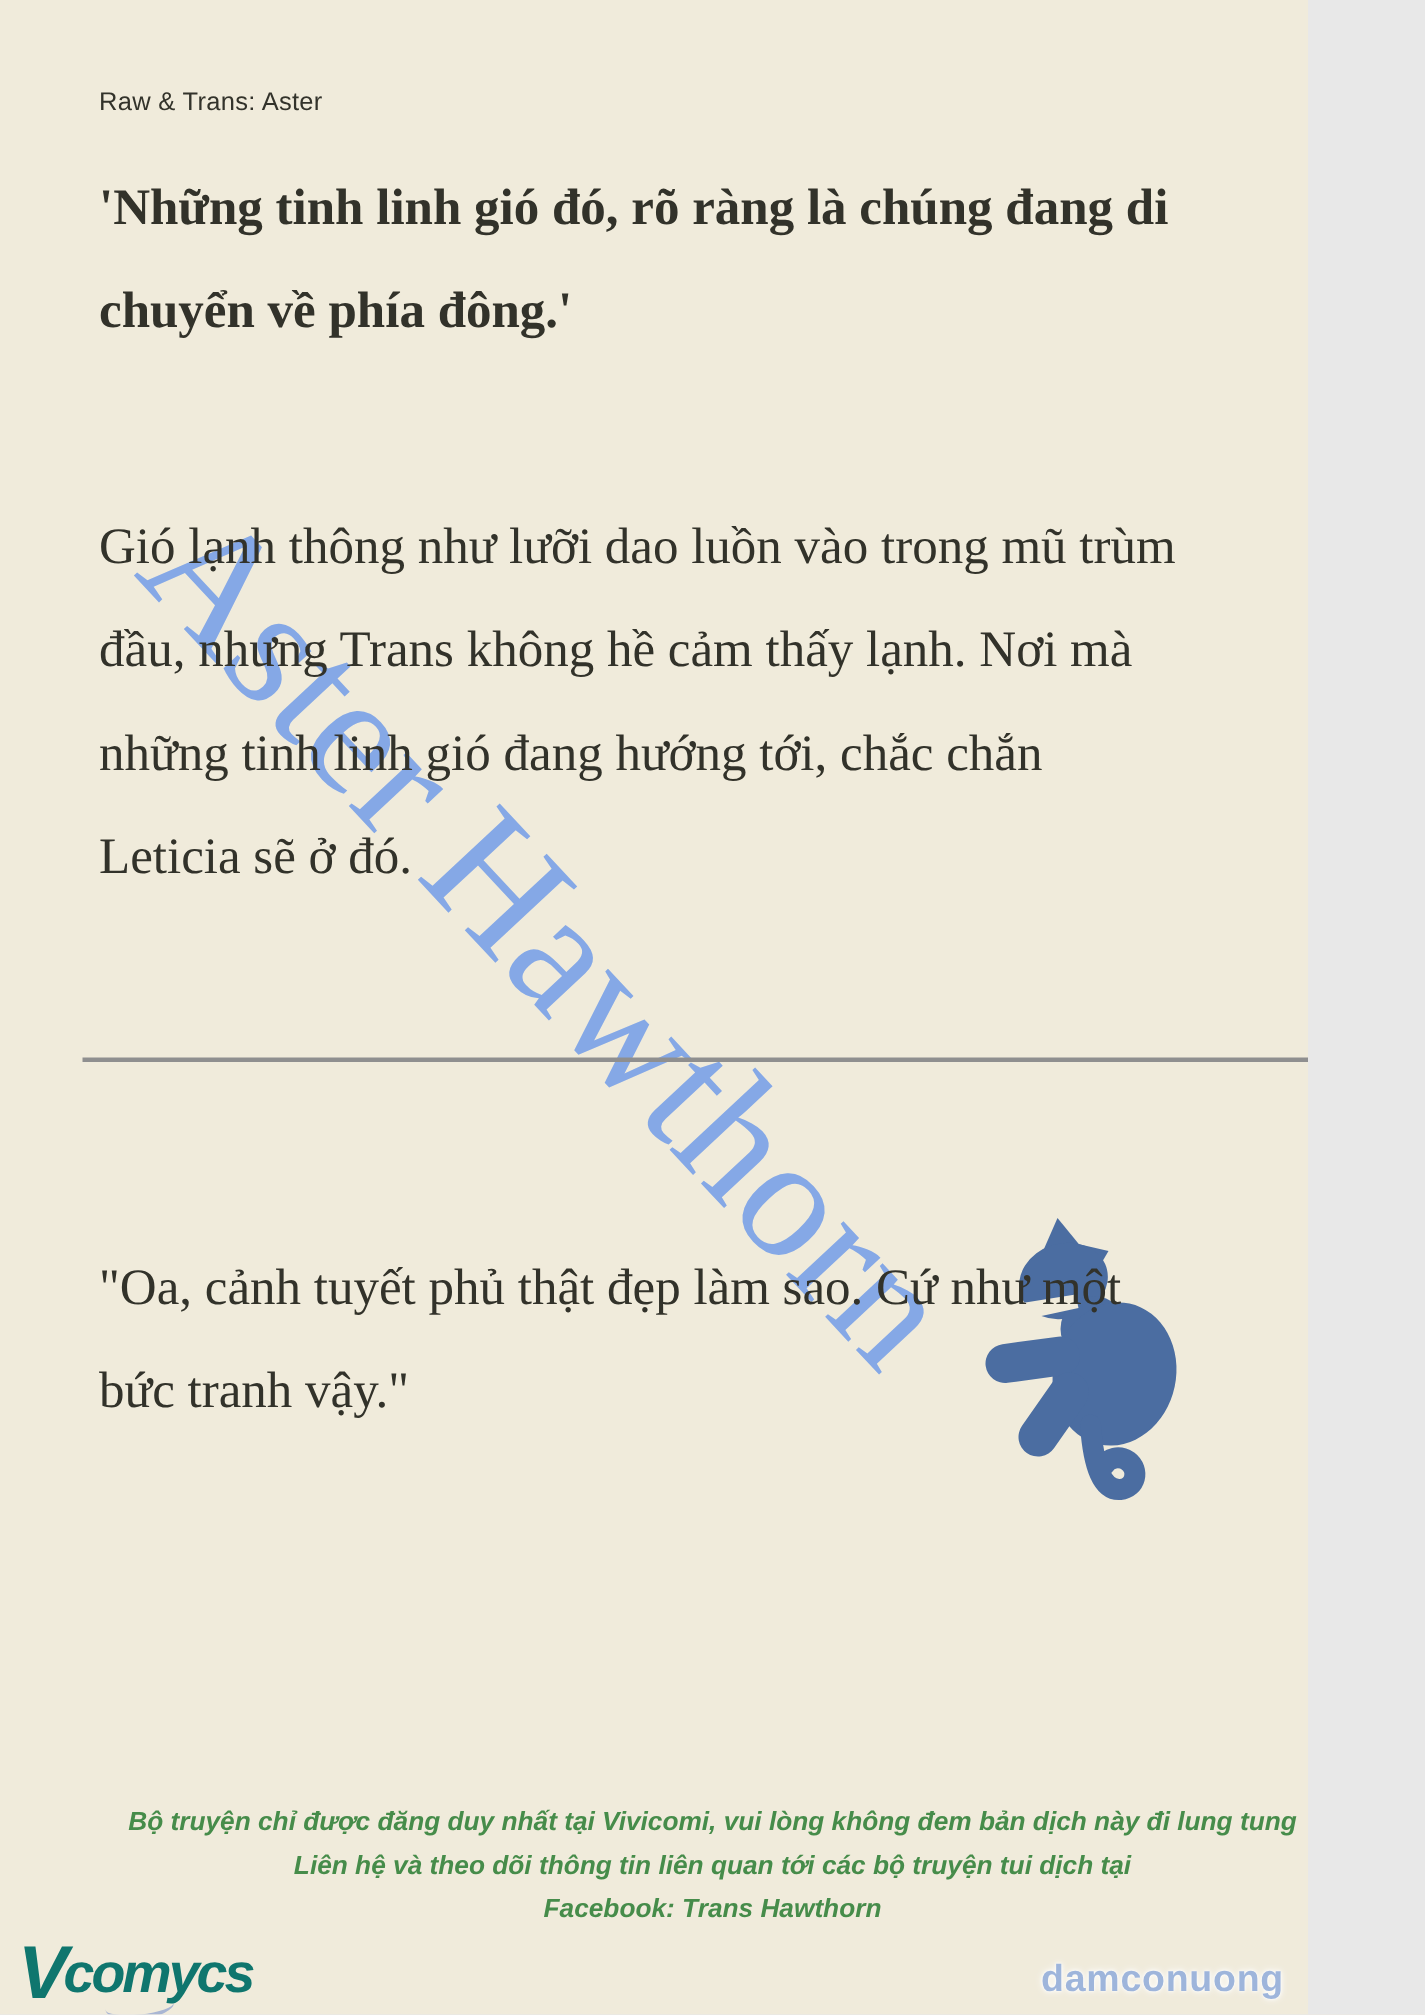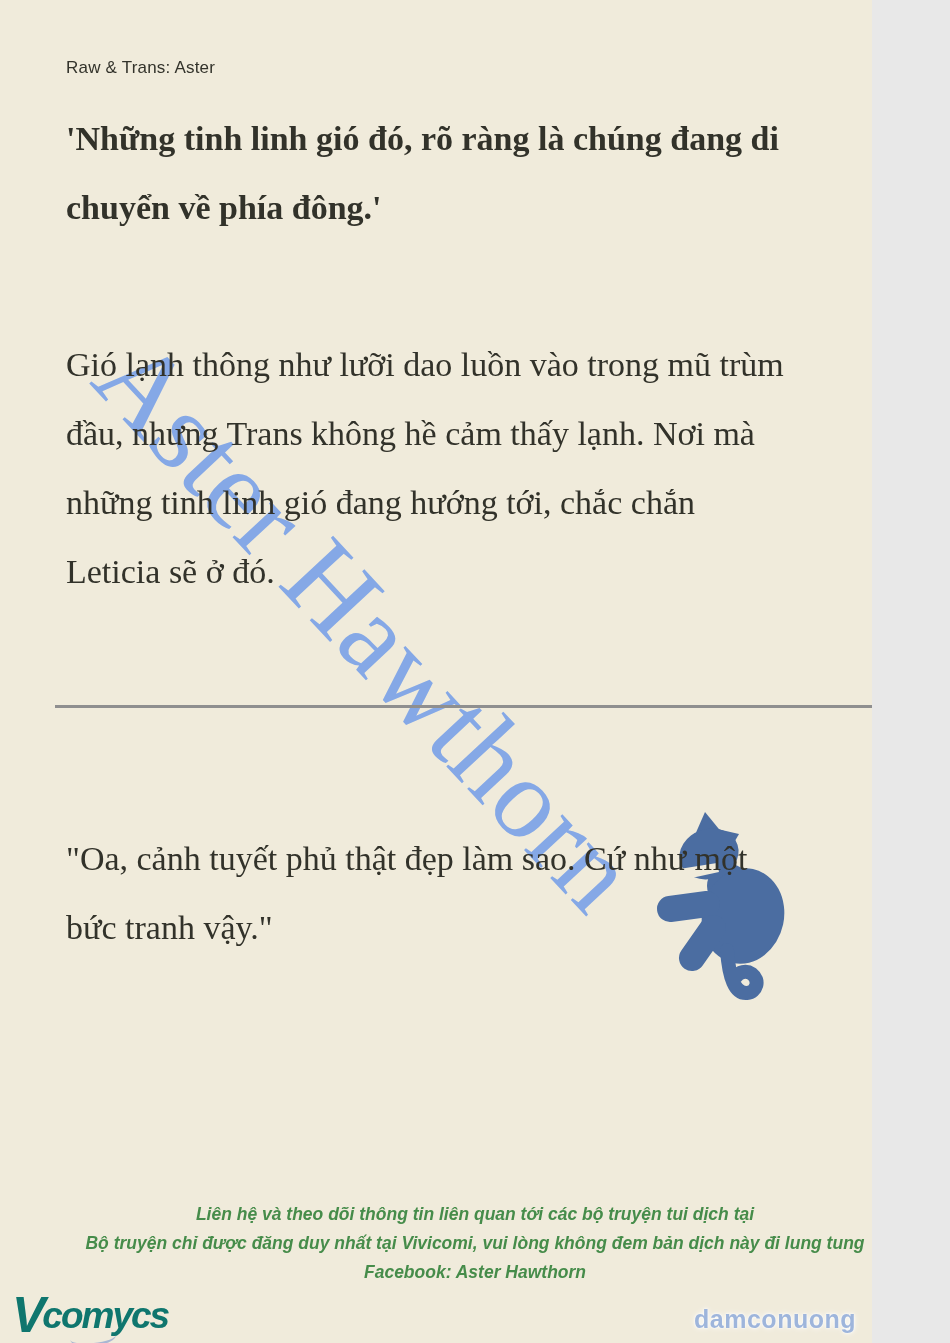--- a/index.html
+++ b/index.html
@@ -111,23 +111,23 @@
     </g>
     <polygon points="20,62 64,55 66,64 20,74" fill="#f0ebdb"></polygon>
   </svg>
 
   <div class="para" id="p3">
     <span class="line">"Oa, cảnh tuyết phủ thật đẹp làm sao. Cứ như một</span>
     <span class="line">bức tranh vậy."</span>
   </div>
 
   <div class="footer-notice">
+    <div>Bộ truyện chỉ được đăng duy nhất tại Vivicomi, vui lòng không đem bản dịch này đi lung tung</div>
     <div>Liên hệ và theo dõi thông tin liên quan tới các bộ truyện tui dịch tại</div>
-    <div>Bộ truyện chỉ được đăng duy nhất tại Vivicomi, vui lòng không đem bản dịch này đi lung tung</div>
-    <div>Facebook: Aster Hawthorn</div>
+    <div>Facebook: Trans Hawthorn</div>
   </div>
 
   <div class="logo">
     <span class="logo-v">V</span><span class="logo-rest">comycs</span>
     <span class="logo-swash"></span>
   </div>
 
   <div class="brand">damconuong</div>
 
 </div>

